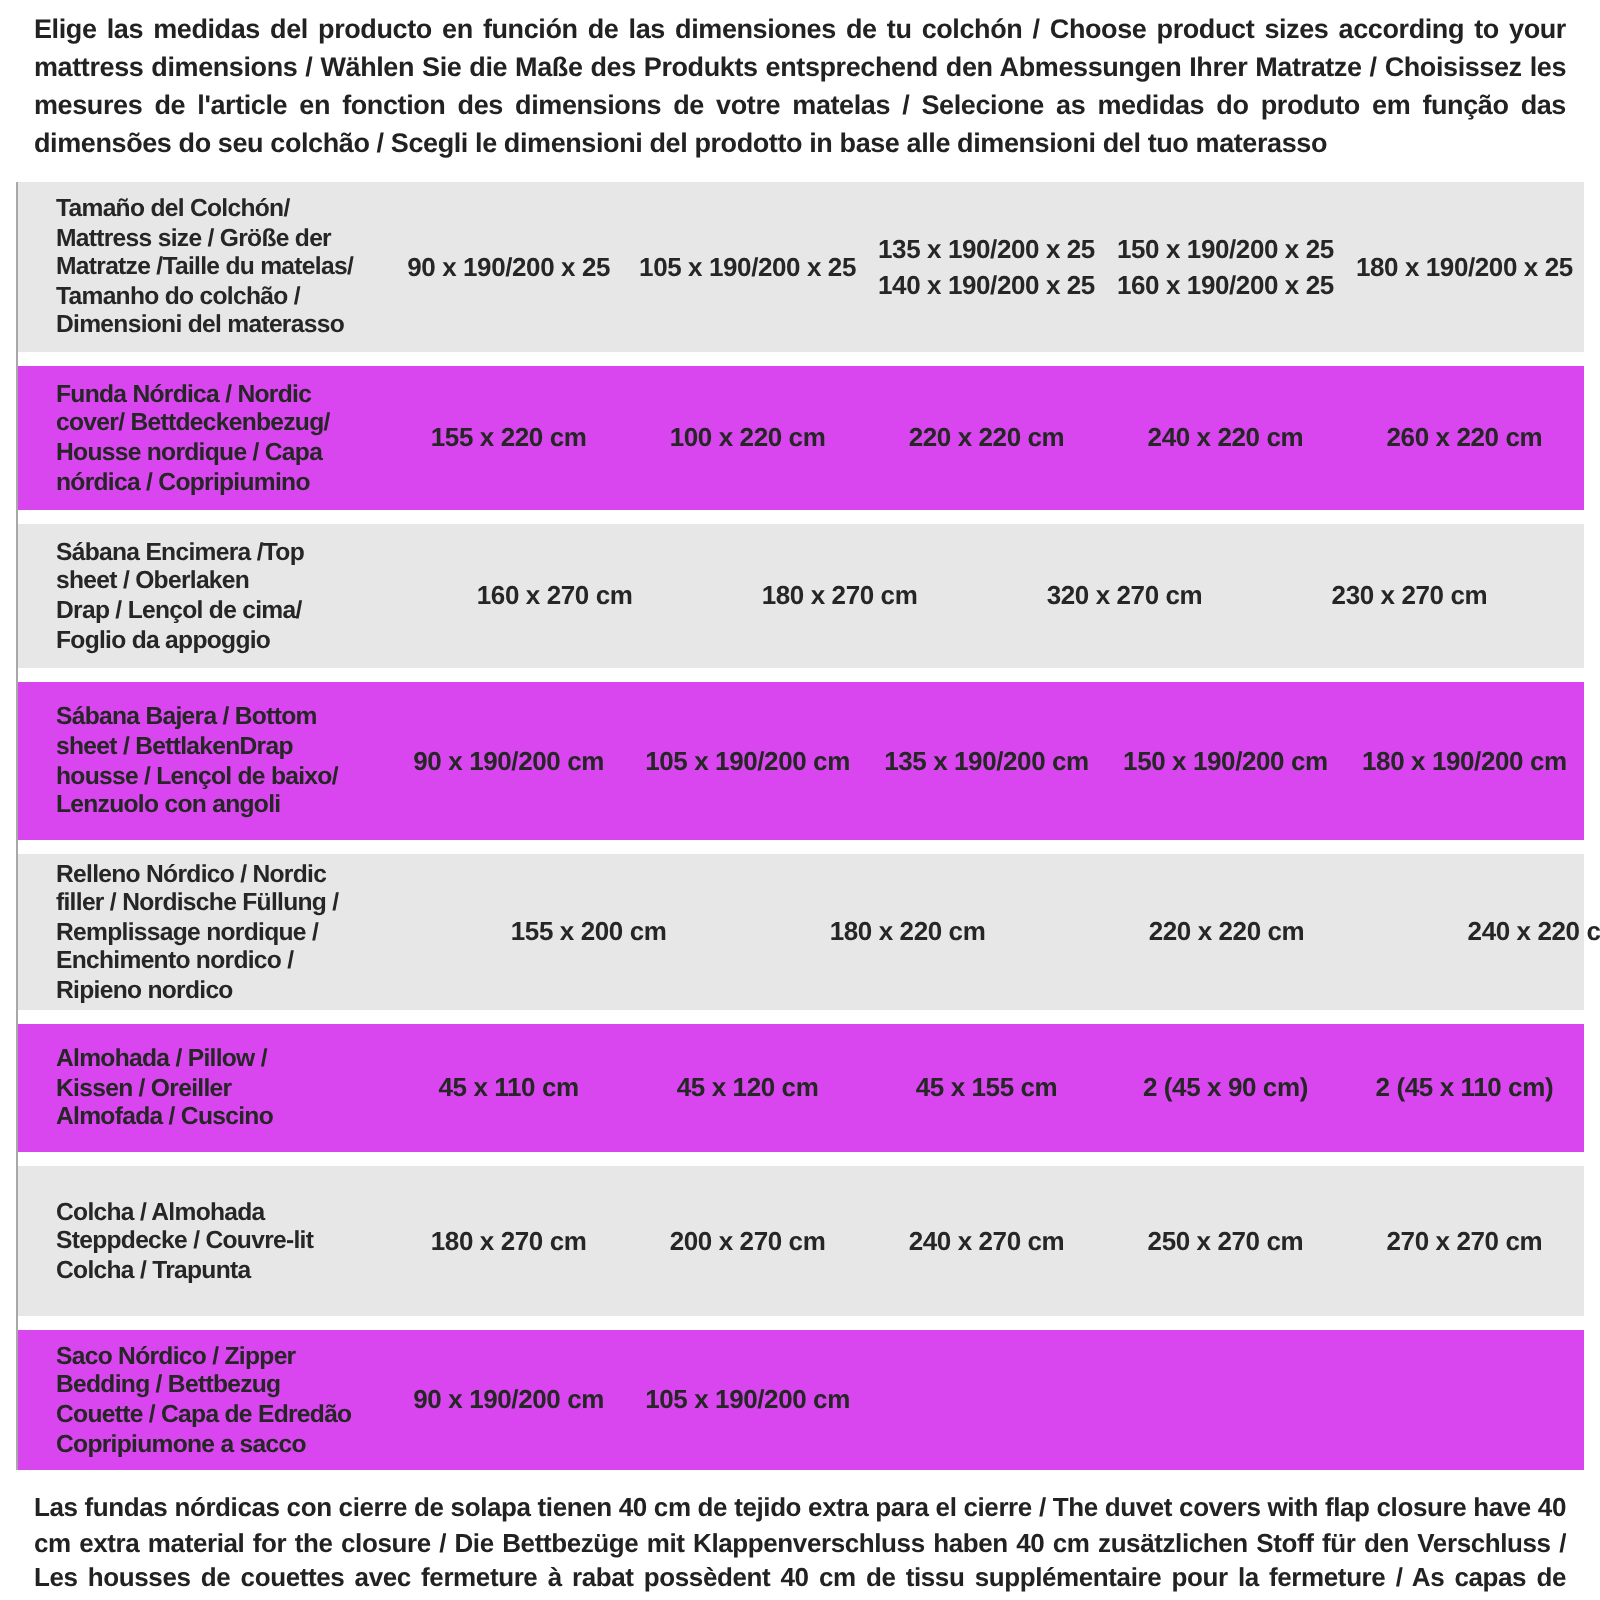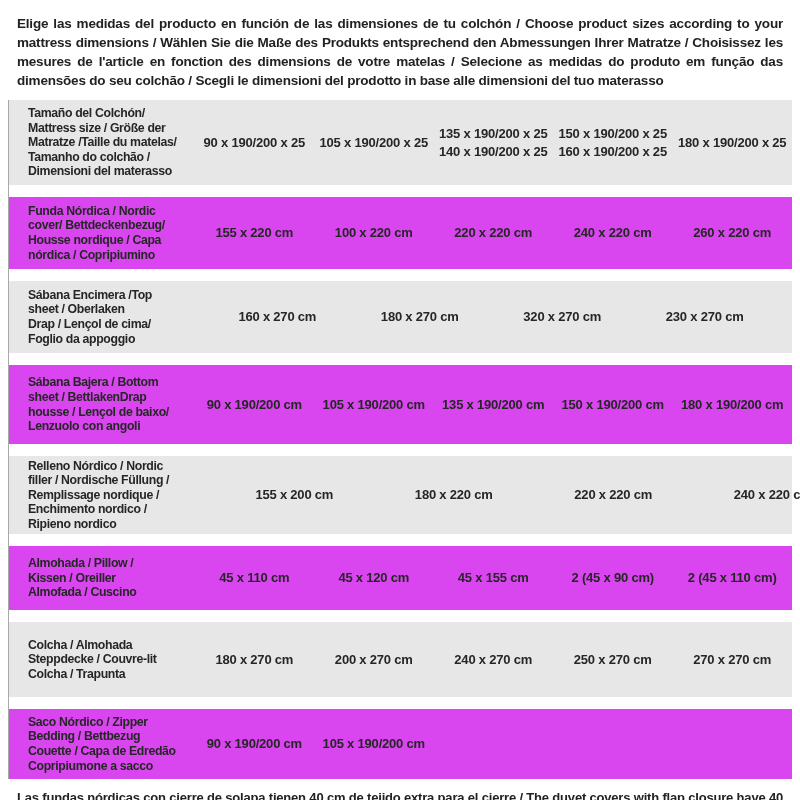--- a/index.html
+++ b/index.html
@@ -9,40 +9,40 @@
     width: 800px;
     height: 800px;
     overflow: hidden;
     font-family: "Liberation Sans", "DejaVu Sans", sans-serif;
     color: #2a2a2a;
   }
   .page {
     width: 800px;
     height: 609px;
     box-sizing: border-box;
-    padding: 12px 0 0 0;
+    padding: 3px 0 0 0;
   }
   .intro {
     margin: 2px 17px 10px 17px;
     font-size: 13.5px;
     line-height: 19px;
     font-weight: 700;
     text-align: justify;
     letter-spacing: -0.2px;
     color: #222222;
     white-space: pre-line;
   }
   .size-table {
     position: relative;
     margin: 0 8px;
   }
   .trow {
     display: flex;
     align-items: center;
-    margin-bottom: 12px;
+    margin-bottom: 7px;
   }
   .trow.shade-a { background: #e7e7e7; }
   .trow.shade-b { background: #d946ef; }
   .trow:nth-child(1) { min-height: 85px; }
   .trow:nth-child(2) { min-height: 72px; }
   .trow:nth-child(3) { min-height: 72px; gap: 23px; }
   .trow:nth-child(4) { min-height: 79px; }
   .trow:nth-child(5) { min-height: 78px; gap: 40px; }
   .trow:nth-child(6) { min-height: 64px; }
   .trow:nth-child(7) { min-height: 75px; }

